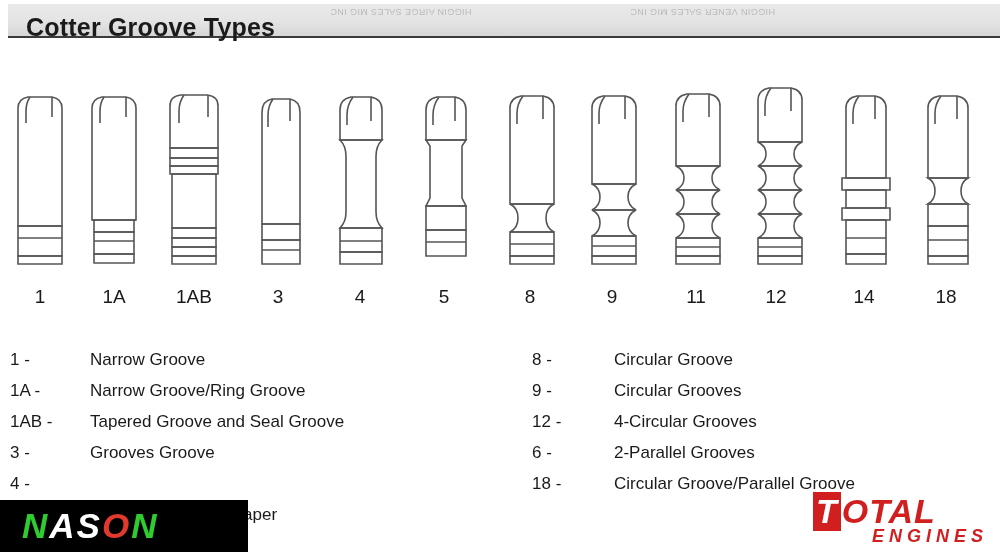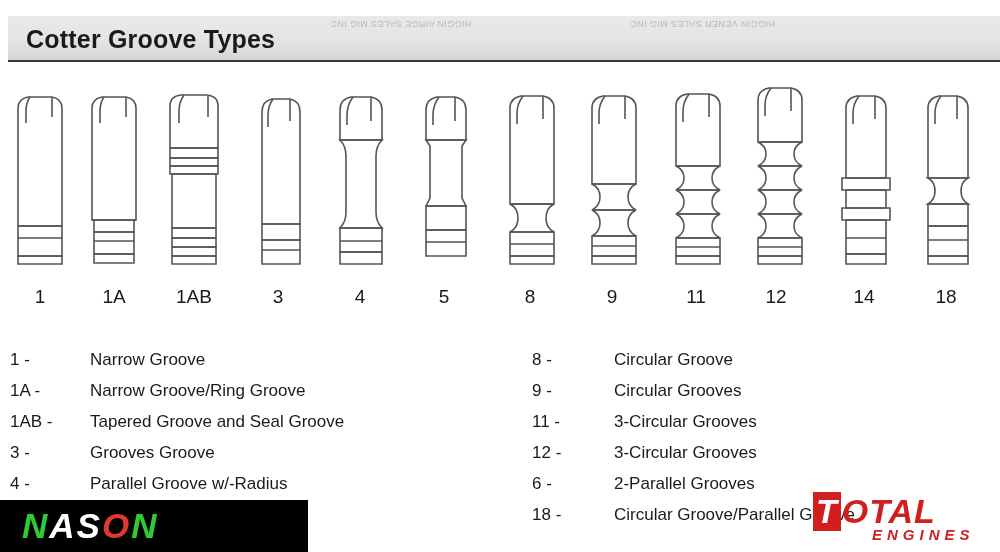--- a/index.html
+++ b/index.html
@@ -12,23 +12,23 @@
     height: 552px;
     position: relative;
     overflow: hidden;
     font-family: "Liberation Sans", sans-serif;
     color: #1a1a1a;
   }
 
   
   .header-band {
     position: absolute;
-    left: 0; top: 16px;
+    left: 0; top: 4px;
     width: 1000px;
-    height: 46px;
+    height: 34px;
     background: linear-gradient(to bottom, #e9e9e9 0%, #e4e4e4 55%, #d6d6d6 100%);
     border-bottom: 2px solid #3a3a3a;
     box-sizing: border-box;
   }
   .header-band::before {
     content: "";
     position: absolute;
     left: 0; top: 0;
     width: 8px; height: 46px;
     background: #ffffff;
@@ -110,21 +110,21 @@
     white-space: nowrap;
   }
   .legend.right .key { width: 82px; flex: 0 0 82px; }
   .legend .desc { white-space: nowrap; }
 
   
   .nason {
     position: absolute;
     left: 0;
     top: 500px;
-    width: 308px;
+    width: 248px;
     height: 52px;
     background: #000000;
     overflow: hidden;
   }
   .nason-text {
     position: absolute;
     left: 22px;
     top: 6px;
     font-size: 35px;
     font-weight: bold;
@@ -160,21 +160,21 @@
     display: inline-block;
     background: #d11f1f;
     color: #ffffff;
     padding: 0 3px;
     margin: 0 1px;
   }
   .total-sub {
     position: absolute;
     left: 60px;
     top: 34px;
-    font-size: 15px;
+    font-size: 18px;
     font-weight: bold;
     font-style: italic;
     letter-spacing: 5px;
     color: #d11f1f;
     font-family: "Liberation Sans", sans-serif;
   }
 </style>
 </head>
 <body>
 
@@ -370,44 +370,39 @@
   <div class="legend-row">
     <div class="key">1AB -</div>
     <div class="desc">Tapered Groove and Seal Groove</div>
   </div>
   <div class="legend-row">
     <div class="key">3 -</div>
     <div class="desc">Grooves Groove</div>
   </div>
   <div class="legend-row">
     <div class="key">4 -</div>
-    <div class="desc">Parallel Groove w/-Radius</div>
   </div>
   <div class="legend-row">
     <div class="key">5 -</div>
     <div class="desc">Parallel Groove w/-Taper</div>
   </div>
 </div>
 
 <div class="legend right">
   <div class="legend-row">
     <div class="key">8 -</div>
     <div class="desc">Circular Groove</div>
   </div>
   <div class="legend-row">
     <div class="key">9 -</div>
     <div class="desc">Circular Grooves</div>
   </div>
   <div class="legend-row">
-    <div class="key">11 -</div>
-    <div class="desc">3-Circular Grooves</div>
-  </div>
-  <div class="legend-row">
     <div class="key">12 -</div>
-    <div class="desc">3-Circular Grooves</div>
+    <div class="desc">4-Circular Grooves</div>
   </div>
   <div class="legend-row">
     <div class="key">6 -</div>
     <div class="desc">2-Parallel Grooves</div>
   </div>
   <div class="legend-row">
     <div class="key">18 -</div>
     <div class="desc">Circular Groove/Parallel Groove</div>
   </div>
 </div>

